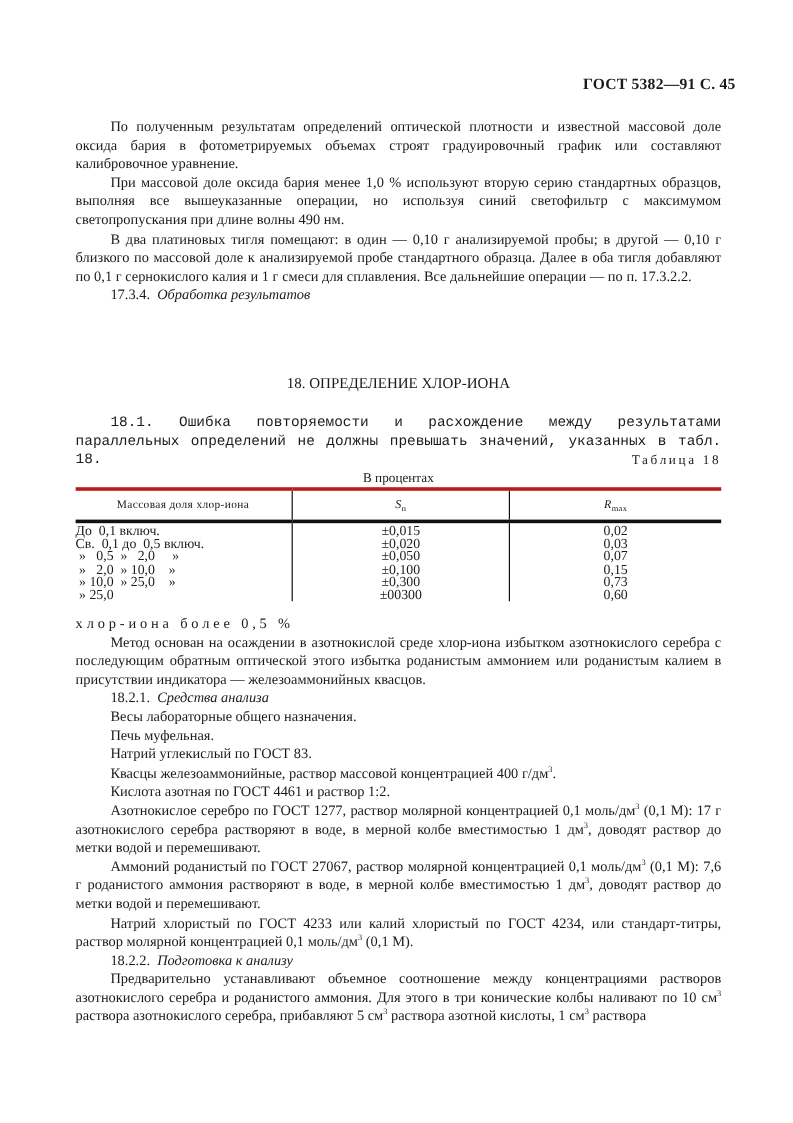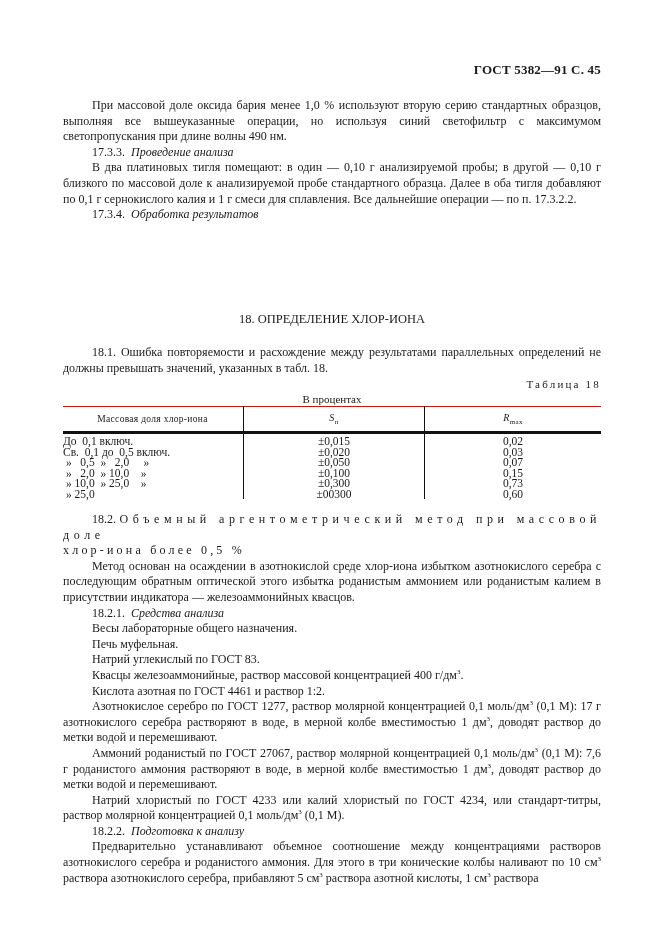--- a/index.html
+++ b/index.html
@@ -3,46 +3,46 @@
 <meta charset="utf-8">
 <style>
   html, body { margin: 0; padding: 0; background: #ffffff; }
   body {
     width: 661px; height: 936px; position: relative; overflow: hidden;
     font-family: "Liberation Serif", "DejaVu Serif", serif;
     color: #1a1a1a;
   }
   .page { position: absolute; left: 63px; top: 0; width: 538px; }
   .header {
-    position: absolute; right: 60px; top: 62px;
+    position: absolute; right: 48px; top: 62px;
     font-weight: bold; font-size: 13px; letter-spacing: 0.2px;
   }
   p { margin: 0; font-size: 12px; line-height: 15.6px; text-align: justify; }
   .ind { text-indent: 29px; }
   .sec { text-indent: 29px; }
   .sec em { font-style: italic; }
   .block1 { position: absolute; top: 98px; left: 0; width: 538px; }
   .h18 {
     position: absolute; top: 312px; left: 0; width: 538px; text-align: center;
     font-weight: normal; font-size: 12.5px;
   }
-  .block2 { position: absolute; top: 345px; left: 0; width: 538px; }
+  .block2 { position: absolute; top: 345px; left: 0; width: 538px; font-family: Liberation Mono, monospace; }
   .tcaption {
     position: absolute; top: 378px; right: 0; font-size: 11px; letter-spacing: 2.2px;
   }
   .tunits {
     position: absolute; top: 393px; left: 0; width: 538px; text-align: center; font-size: 11px;
   }
   table {
     position: absolute; top: 406px; left: 0; width: 538px;
     border-collapse: collapse; font-size: 11.5px;
   }
   th {
     font-weight: normal; font-size: 9.5px; letter-spacing: 0.3px;
-    height: 22px; border-top: 1px solid #b91c1c; border-bottom: 3px solid #111;
+    height: 22px; border-top: 3px solid #b91c1c; border-bottom: 3px solid #111;
   }
   th.c2 i, th.c3 i { font-size: 10px; }
   th sub { font-size: 7px; }
   td { vertical-align: top; padding: 2px 0 0 0; line-height: 10.5px; margin-left: 17px; }
   .c1 { width: 179px; border-right: 1px solid #111; text-align: left; padding-left: 0; }
   th.c1 { text-align: center; }
   .c2 { width: 178px; border-right: 1px solid #111; text-align: center; }
   .c3 { text-align: center; }
   td.c1 { padding-left: 0; }
   .c1 span { display: block; white-space: pre; }
@@ -53,22 +53,22 @@
   sup { font-size: 7px; vertical-align: super; line-height: 0; }
 </style>
 </head>
 <body>
 
 <div class="header">ГОСТ 5382—91 С. 45</div>
 
 <div class="page">
 
   <div class="block1">
+    <p class="ind">По полученным результатам определений оптической плотности и известной массовой доле оксида бария в фотометрируемых объемах строят градуировочный график или составляют калибровочное уравнение.</p>
     <p class="ind">При массовой доле оксида бария менее 1,0 % используют вторую серию стандартных образцов, выполняя все вышеуказанные операции, но используя синий светофильтр с максимумом светопропускания при длине волны 490 нм.</p>
-    <p class="sec"><span>17.3.3.</span>&nbsp; <em>Проведение анализа</em></p>
     <p class="ind">В два платиновых тигля помещают: в один — 0,10 г анализируемой пробы; в другой — 0,10 г близкого по массовой доле к анализируемой пробе стандартного образца. Далее в оба тигля добавляют по 0,1 г сернокислого калия и 1 г смеси для сплавления. Все дальнейшие операции — по п. 17.3.2.2.</p>
     <p class="sec"><span>17.3.4.</span>&nbsp; <em>Обработка результатов</em></p>
   </div>
 
   <div class="h18">18. ОПРЕДЕЛЕНИЕ ХЛОР-ИОНА</div>
 
   <div class="block2">
     <p class="ind">18.1. Ошибка повторяемости и расхождение между результатами параллельных определений не должны превышать значений, указанных в табл. 18.</p>
   </div>
 
@@ -107,21 +107,20 @@
           <span>0,07</span>
           <span>0,15</span>
           <span>0,73</span>
           <span>0,60</span>
         </td>
       </tr>
     </tbody>
   </table>
 
   <div class="block3">
-    <p class="ind" style="text-align:justify;"><span>18.2.</span> <span class="spaced">Объемный аргентометрический метод при массовой доле</span></p>
     <p><span class="sp2">хлор-иона более 0,5 %</span></p>
     <p class="ind">Метод основан на осаждении в азотнокислой среде хлор-иона избытком азотнокислого серебра с последующим обратным оптической этого избытка роданистым аммонием или роданистым калием в присутствии индикатора — железоаммонийных квасцов.</p>
     <p class="sec"><span>18.2.1.</span>&nbsp; <em>Средства анализа</em></p>
     <p class="ind">Весы лабораторные общего назначения.</p>
     <p class="ind">Печь муфельная.</p>
     <p class="ind">Натрий углекислый по ГОСТ 83.</p>
     <p class="ind"><span>Квасцы железоаммонийные, раствор массовой концентрацией 400 г/дм</span><sup>3</sup><span>.</span></p>
     <p class="ind">Кислота азотная по ГОСТ 4461 и раствор 1:2.</p>
     <p class="ind"><span>Азотнокислое серебро по ГОСТ 1277, раствор молярной концентрацией 0,1 моль/дм</span><sup>3</sup><span> (0,1 М): 17 г азотнокислого серебра растворяют в воде, в мерной колбе вместимостью 1 дм</span><sup>3</sup><span>, доводят раствор до метки водой и перемешивают.</span></p>
     <p class="ind"><span>Аммоний роданистый по ГОСТ 27067, раствор молярной концентрацией 0,1 моль/дм</span><sup>3</sup><span> (0,1 М): 7,6 г роданистого аммония растворяют в воде, в мерной колбе вместимостью 1 дм</span><sup>3</sup><span>, доводят раствор до метки водой и перемешивают.</span></p>

